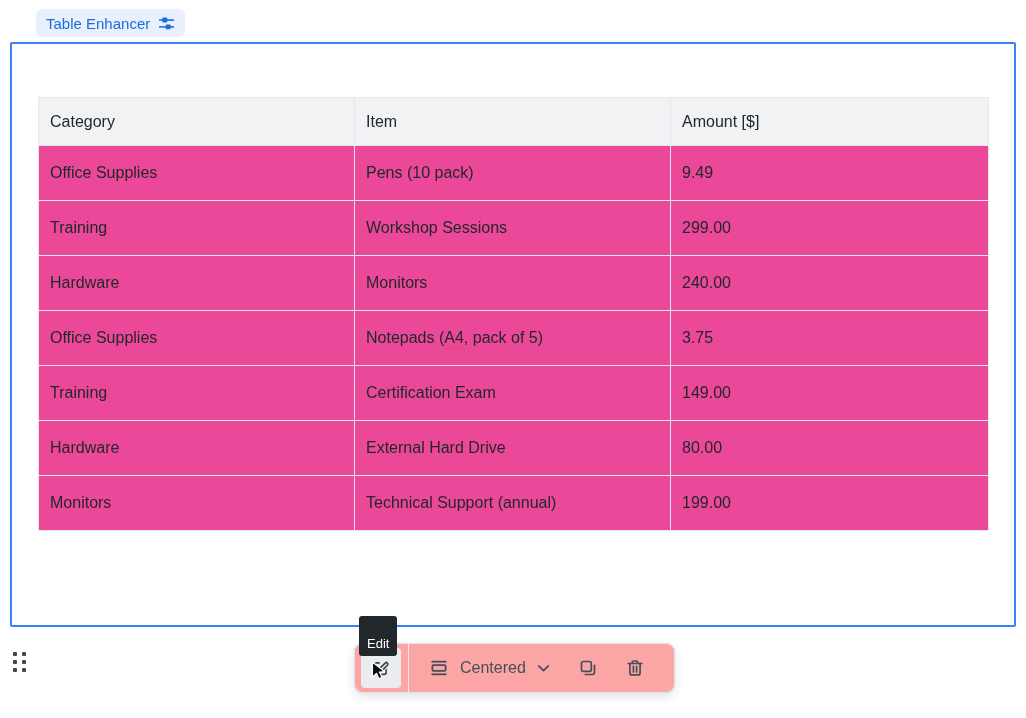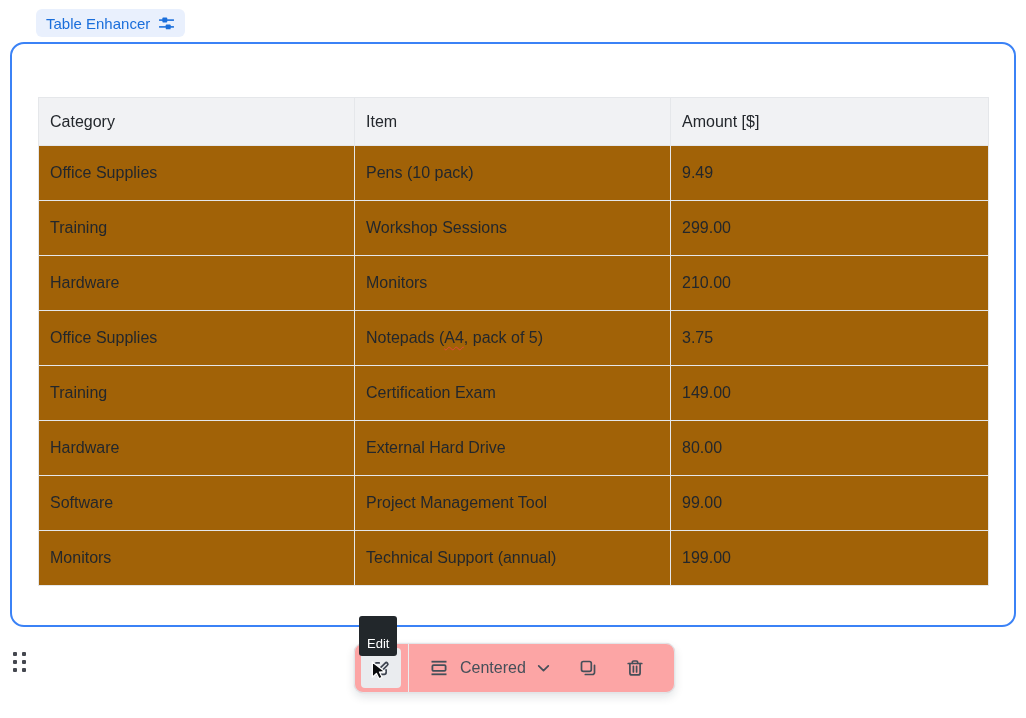--- a/index.html
+++ b/index.html
@@ -22,21 +22,21 @@
     color:var(--badge-text,#1A6EDB);
     font-size:15px;
     cursor:pointer;
   }
 
   
   .macro-container {
     position:absolute; left:10px; top:42px;
     width:1006px; height:585px;
     border:2px solid var(--accent,#3B82F6);
-    border-radius:14px;
+    border-radius:2px;
     background:#fff;
   }
 
   
   table.enh-table {
     position:absolute; left:26px; top:53px;
     border-collapse:collapse;
     font-size:16px;
   }
   .enh-table th, .enh-table td {
@@ -46,21 +46,21 @@
     vertical-align:middle;
     font-weight:normal;
     color:#23272C;
   }
   .enh-table th {
     background:var(--header-bg,#F1F2F4);
     height:48px;
     width:316px;
   }
   .enh-table th:last-child { width:318px; }
-  .enh-table td { height:55px; background:#a16207; }
+  .enh-table td { height:55px; background:#ec4899; }
 
   .misspelled {
     text-decoration-line:underline;
     text-decoration-style:wavy;
     text-decoration-color:var(--spell-red,#E0453A);
     text-decoration-thickness:1px;
     text-underline-offset:3px;
   }
 
   
@@ -153,41 +153,36 @@
           <td>9.49</td>
         </tr>
         <tr>
           <td>Training</td>
           <td>Workshop Sessions</td>
           <td>299.00</td>
         </tr>
         <tr>
           <td>Hardware</td>
           <td>Monitors</td>
-          <td>210.00</td>
+          <td>240.00</td>
         </tr>
         <tr>
           <td>Office Supplies</td>
           <td>Notepads (<span class="misspelled">A4</span>, pack of 5)</td>
           <td>3.75</td>
         </tr>
         <tr>
           <td>Training</td>
           <td>Certification Exam</td>
           <td>149.00</td>
         </tr>
         <tr>
           <td>Hardware</td>
           <td>External Hard Drive</td>
           <td>80.00</td>
-        </tr>
-        <tr>
-          <td>Software</td>
-          <td>Project Management Tool</td>
-          <td>99.00</td>
         </tr>
         <tr>
           <td>Monitors</td>
           <td>Technical Support (annual)</td>
           <td>199.00</td>
         </tr>
       </tbody>
   </table>
 </div>
 

